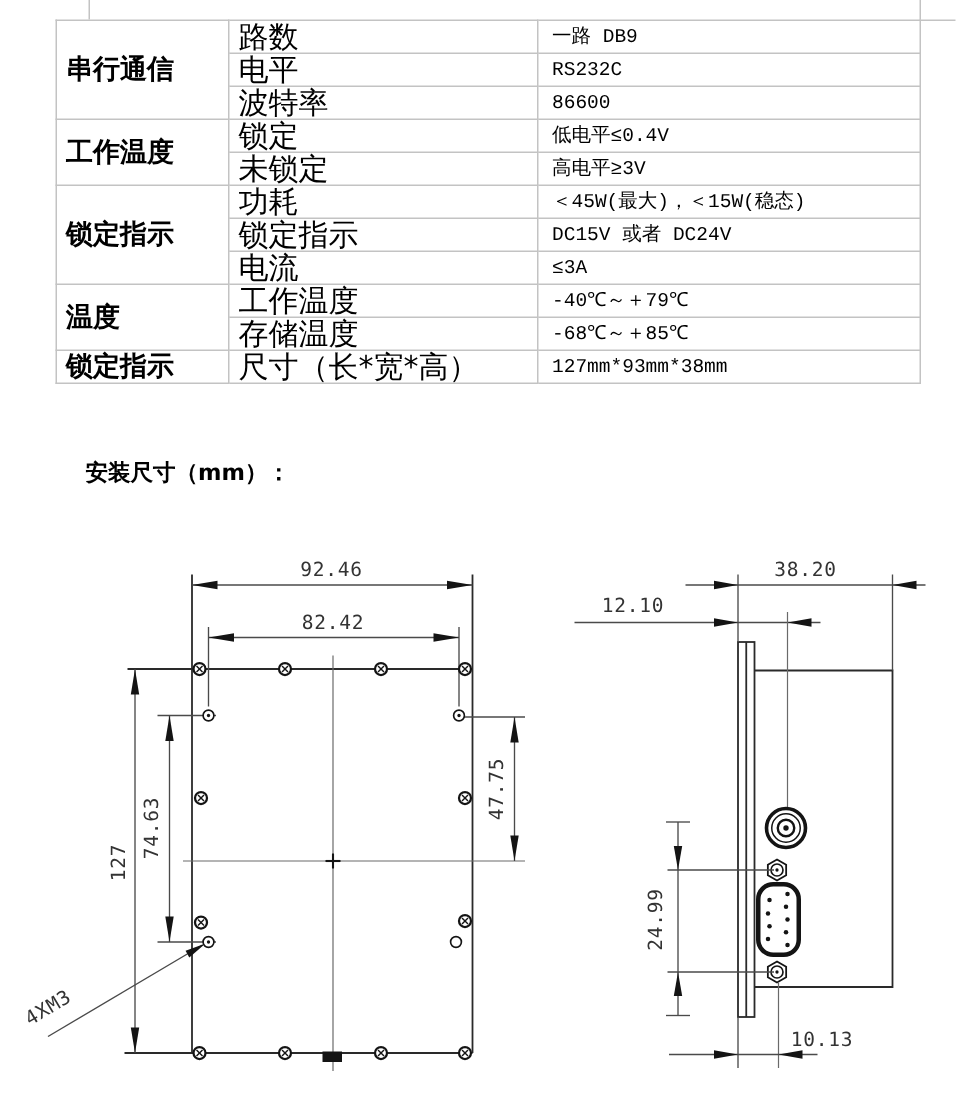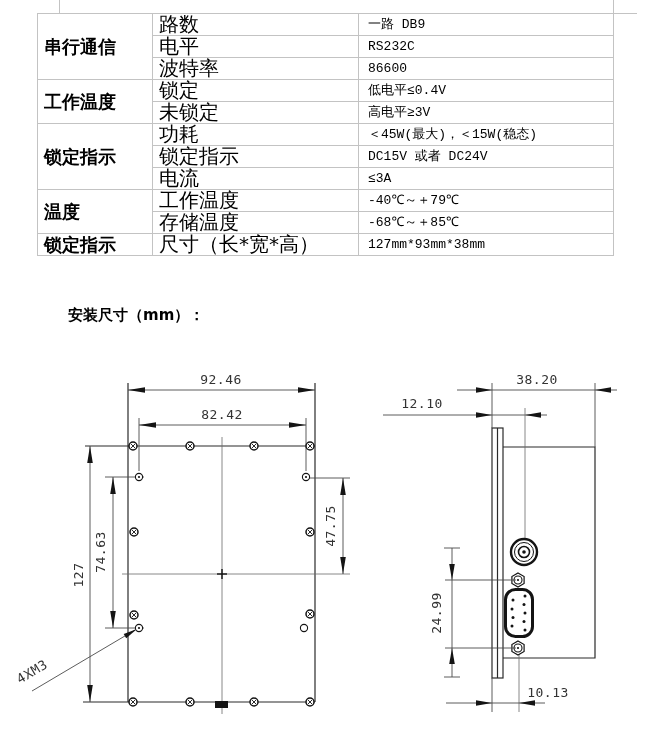--- a/index.html
+++ b/index.html
@@ -8,21 +8,21 @@
   
   #spec-table{position:absolute;left:37px;top:13px;border-collapse:collapse;table-layout:fixed;}
   #spec-table td{border:1px solid #c3c3c3;height:21px;padding:0 0 0 6px;
                  font-size:20px;line-height:21px;white-space:nowrap;overflow:hidden;}
   #spec-table td.group{font-weight:bold;font-size:18px;}
   #spec-table td.val{font-family:Liberation Mono, monospace;
                      font-size:13px;padding-left:9px;}
   
   .remline{position:absolute;background:#c3c3c3;}
   
-  #install-heading{position:absolute;left:57px;top:306px;font-size:15px;font-weight:bold;margin-left:11px;}
+  #install-heading{position:absolute;left:57px;top:306px;font-size:15px;font-weight:bold;}
   
   #drawings{position:absolute;left:0;top:350px;}
   .obj{stroke:#2a2a2a;stroke-width:1.2;fill:none;}
   .thin{stroke:#6a6a6a;stroke-width:0.8;fill:none;}
   .dim{stroke:#4a4a4a;stroke-width:0.9;fill:none;}
   .arr{fill:#141414;stroke:none;}
   .hole{stroke:#141414;stroke-width:1.5;fill:#fff;}
   .holethin{stroke:#141414;stroke-width:1.1;fill:#fff;}
   .cross{stroke:#141414;stroke-width:0.9;}
   .dimtext{font-family:"DejaVu Sans Mono","Liberation Mono",monospace;font-size:13px;

